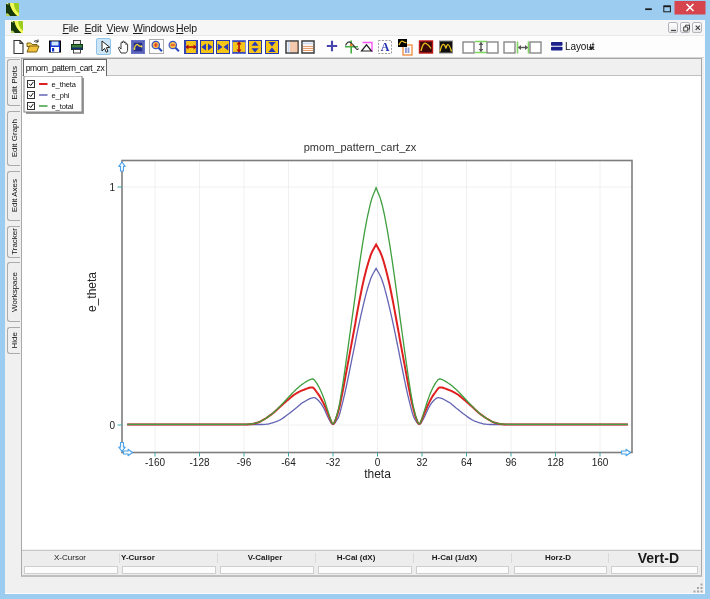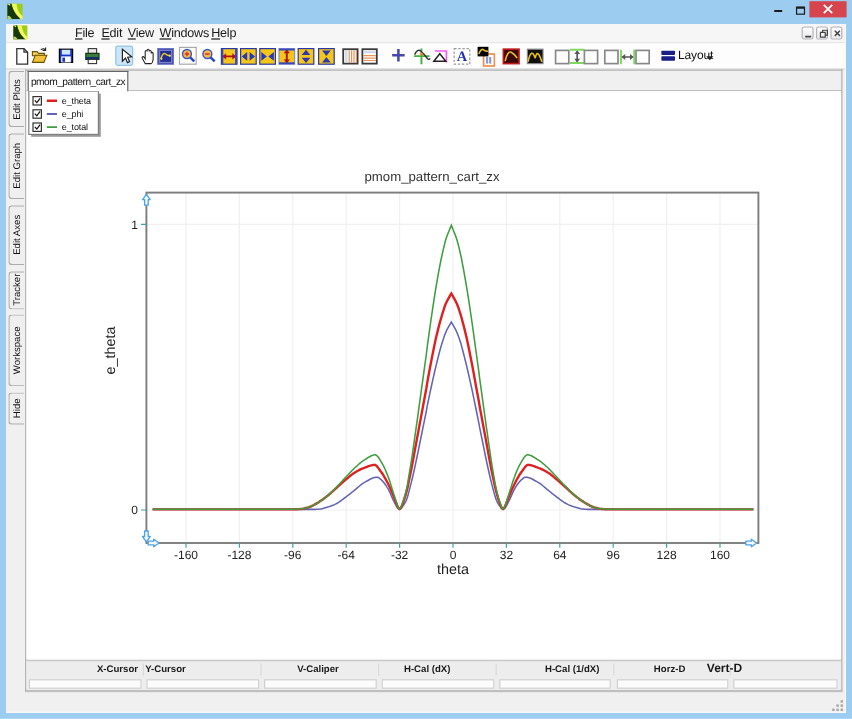--- a/index.html
+++ b/index.html
@@ -253,33 +253,33 @@
 display:flex;align-items:center;justify-content:center">
 <span style="writing-mode:vertical-rl;transform:rotate(180deg);font-size:8px;color:#111;white-space:nowrap">Hide</span>
       </div>
 </div>
 <div id="panel">
  <div id="tabstrip"></div>
  <div id="doctab">pmom_pattern_cart_zx</div>
  <div id="content"></div>
  <div id="statusbar">
 <div style="position:absolute;left:96.9px;top:2px;width:1px;height:10px;background:#dadada"></div>
-<div style="position:absolute;left:3.0px;top:0;width:90px;height:14px;text-align:right;font-size:8px;font-weight:bold;color:#1a1a1a;line-height:14px">X-Cursor</div>
+<div style="position:absolute;left:3.0px;top:0;width:90px;height:14px;text-align:center;font-size:8px;font-weight:normal;color:#1a1a1a;line-height:14px">X-Cursor</div>
 <div style="position:absolute;left:194.8px;top:2px;width:1px;height:10px;background:#dadada"></div>
 <div style="position:absolute;left:99.0px;top:0;width:90px;height:14px;text-align:left;font-size:8px;font-weight:bold;color:#1a1a1a;line-height:14px">Y-Cursor</div>
 <div style="position:absolute;left:292.7px;top:2px;width:1px;height:10px;background:#dadada"></div>
 <div style="position:absolute;left:198.0px;top:0;width:90px;height:14px;text-align:center;font-size:8px;font-weight:bold;color:#1a1a1a;line-height:14px">V-Caliper</div>
 <div style="position:absolute;left:390.6px;top:2px;width:1px;height:10px;background:#dadada"></div>
 <div style="position:absolute;left:289.0px;top:0;width:90px;height:14px;text-align:center;font-size:8px;font-weight:bold;color:#1a1a1a;line-height:14px">H-Cal (dX)</div>
 <div style="position:absolute;left:488.5px;top:2px;width:1px;height:10px;background:#dadada"></div>
-<div style="position:absolute;left:387.5px;top:0;width:90px;height:14px;text-align:right;font-size:8px;font-weight:bold;color:#1a1a1a;line-height:14px">H-Cal (1/dX)</div>
+<div style="position:absolute;left:387.5px;top:0;width:90px;height:14px;text-align:center;font-size:8px;font-weight:bold;color:#1a1a1a;line-height:14px">H-Cal (1/dX)</div>
 <div style="position:absolute;left:586.4px;top:2px;width:1px;height:10px;background:#dadada"></div>
 <div style="position:absolute;left:491.0px;top:0;width:90px;height:14px;text-align:center;font-size:8px;font-weight:bold;color:#1a1a1a;line-height:14px">Horz-D</div>
 
-<div style="position:absolute;left:567px;top:0;width:90px;height:14px;text-align:left;font-size:10px;font-weight:bold;color:#1a1a1a;line-height:14px">Vert-D</div>
+<div style="position:absolute;left:567px;top:0;width:90px;height:14px;text-align:right;font-size:14px;font-weight:bold;color:#1a1a1a;line-height:14px">Vert-D</div>
 <div style="position:absolute;left:2.0px;top:15.5px;width:93.9px;height:8px;background:#fcfcfc;border:1px solid #cfcfcf"></div>
 <div style="position:absolute;left:99.9px;top:15.5px;width:93.9px;height:8px;background:#fcfcfc;border:1px solid #cfcfcf"></div>
 <div style="position:absolute;left:197.8px;top:15.5px;width:93.9px;height:8px;background:#fcfcfc;border:1px solid #cfcfcf"></div>
 <div style="position:absolute;left:295.7px;top:15.5px;width:93.9px;height:8px;background:#fcfcfc;border:1px solid #cfcfcf"></div>
 <div style="position:absolute;left:393.6px;top:15.5px;width:93.9px;height:8px;background:#fcfcfc;border:1px solid #cfcfcf"></div>
 <div style="position:absolute;left:491.5px;top:15.5px;width:93.9px;height:8px;background:#fcfcfc;border:1px solid #cfcfcf"></div>
 <div style="position:absolute;left:589.4px;top:15.5px;width:87.1px;height:8px;background:#fcfcfc;border:1px solid #cfcfcf"></div>
  </div>
 </div>
 <div id="bottomstrip">

